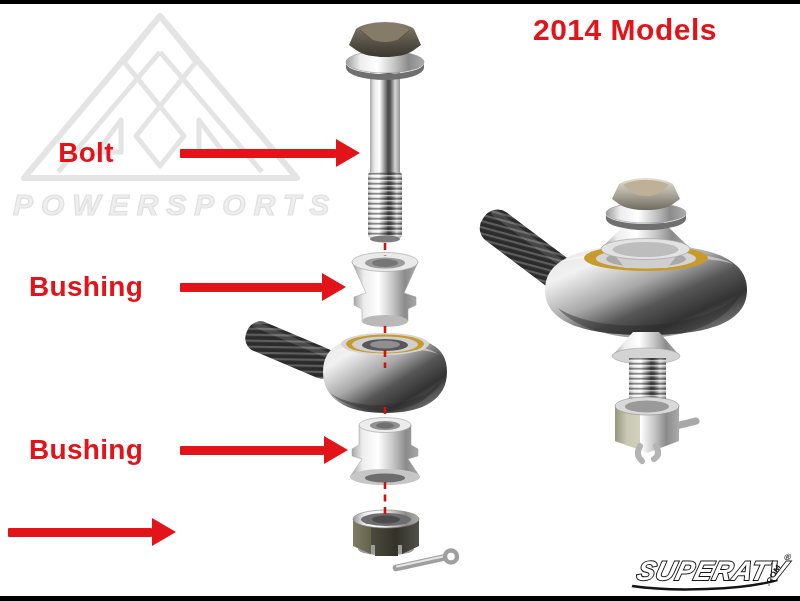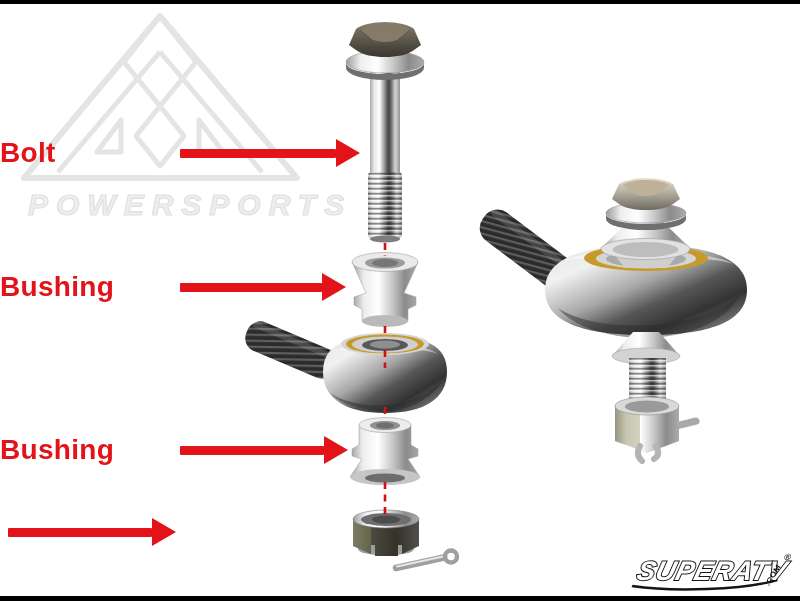--- a/index.html
+++ b/index.html
@@ -5,26 +5,26 @@
   html,body{margin:0;padding:0;background:#888;}
   .stage{position:relative;width:800px;height:601px;background:#ffffff;overflow:hidden;
          font-family:"Liberation Sans",sans-serif;}
   .frame-bar{position:absolute;left:0;right:0;background:#000;}
   .frame-top{top:0;height:4px;}
   .frame-bottom{bottom:0;height:5px;}
 
   .page-title{position:absolute;left:533px;top:13px;font-size:30px;font-weight:700;
               color:#e3131a;letter-spacing:.5px;white-space:nowrap;z-index:5;}
 
-  .watermark-word{position:absolute;left:28px;top:188px;z-index:1;white-space:nowrap;
+  .watermark-word{position:absolute;left:13px;top:188px;z-index:1;white-space:nowrap;
     font-style:italic;font-weight:700;font-size:30px;letter-spacing:8px;
     color:#eeeeee;-webkit-text-stroke:1.2px #e0e0e0;}
 
   .callout{position:absolute;left:0;display:flex;align-items:center;height:34px;z-index:6;}
-  .callout-label{width:172px;text-align:left;font-size:28px;font-weight:700;color:#e3131a;
+  .callout-label{width:172px;text-align:center;font-size:28px;font-weight:700;color:#e3131a;
                  letter-spacing:.3px;}
   .arrow{position:relative;height:9px;background:#e3131a;margin-left:8px;border-radius:1px;}
   .arrow::after{content:"";position:absolute;right:-24px;top:50%;transform:translateY(-50%);
       width:0;height:0;border-left:24px solid #e3131a;
       border-top:14px solid transparent;border-bottom:14px solid transparent;}
 
   .layer{position:absolute;left:0;top:0;z-index:2;}
   .toplayer{z-index:4;}
   .brand-logo{position:absolute;right:5px;bottom:7px;z-index:6;}
 </style>
@@ -210,20 +210,21 @@
 
       <line x1="676" y1="426" x2="696" y2="421" stroke="#a9a9a9" stroke-width="7" stroke-linecap="round"></line>
       <path d="M615,406 L615,441 L647,453 L679,441 L679,406 Z" fill="url(#chromeH2)"></path>
       <polygon points="615,406 615,441 640,450 640,410" fill="rgba(145,145,90,.4)"></polygon>
       <ellipse cx="647" cy="406" rx="32" ry="9" fill="#d9d9d9" stroke="#8e8e8e" stroke-width=".6"></ellipse>
       <ellipse cx="647" cy="406.5" rx="22" ry="6" fill="#9a9a9a"></ellipse>
       <path d="M640,446 q-5,9 2,15 M656,446 q5,9 -2,13" stroke="#b4b4b4" stroke-width="6" fill="none" stroke-linecap="round"></path>
     </g>
   </svg>
 
+  <div class="page-title">2014 Models</div>
 
   <div class="callout" style="top:136px">
     <span class="callout-label">Bolt</span>
     <span class="arrow" style="width:156px"></span>
   </div>
   <div class="callout" style="top:270px">
     <span class="callout-label">Bushing</span>
     <span class="arrow" style="width:142px"></span>
   </div>
   <div class="callout" style="top:433px">

